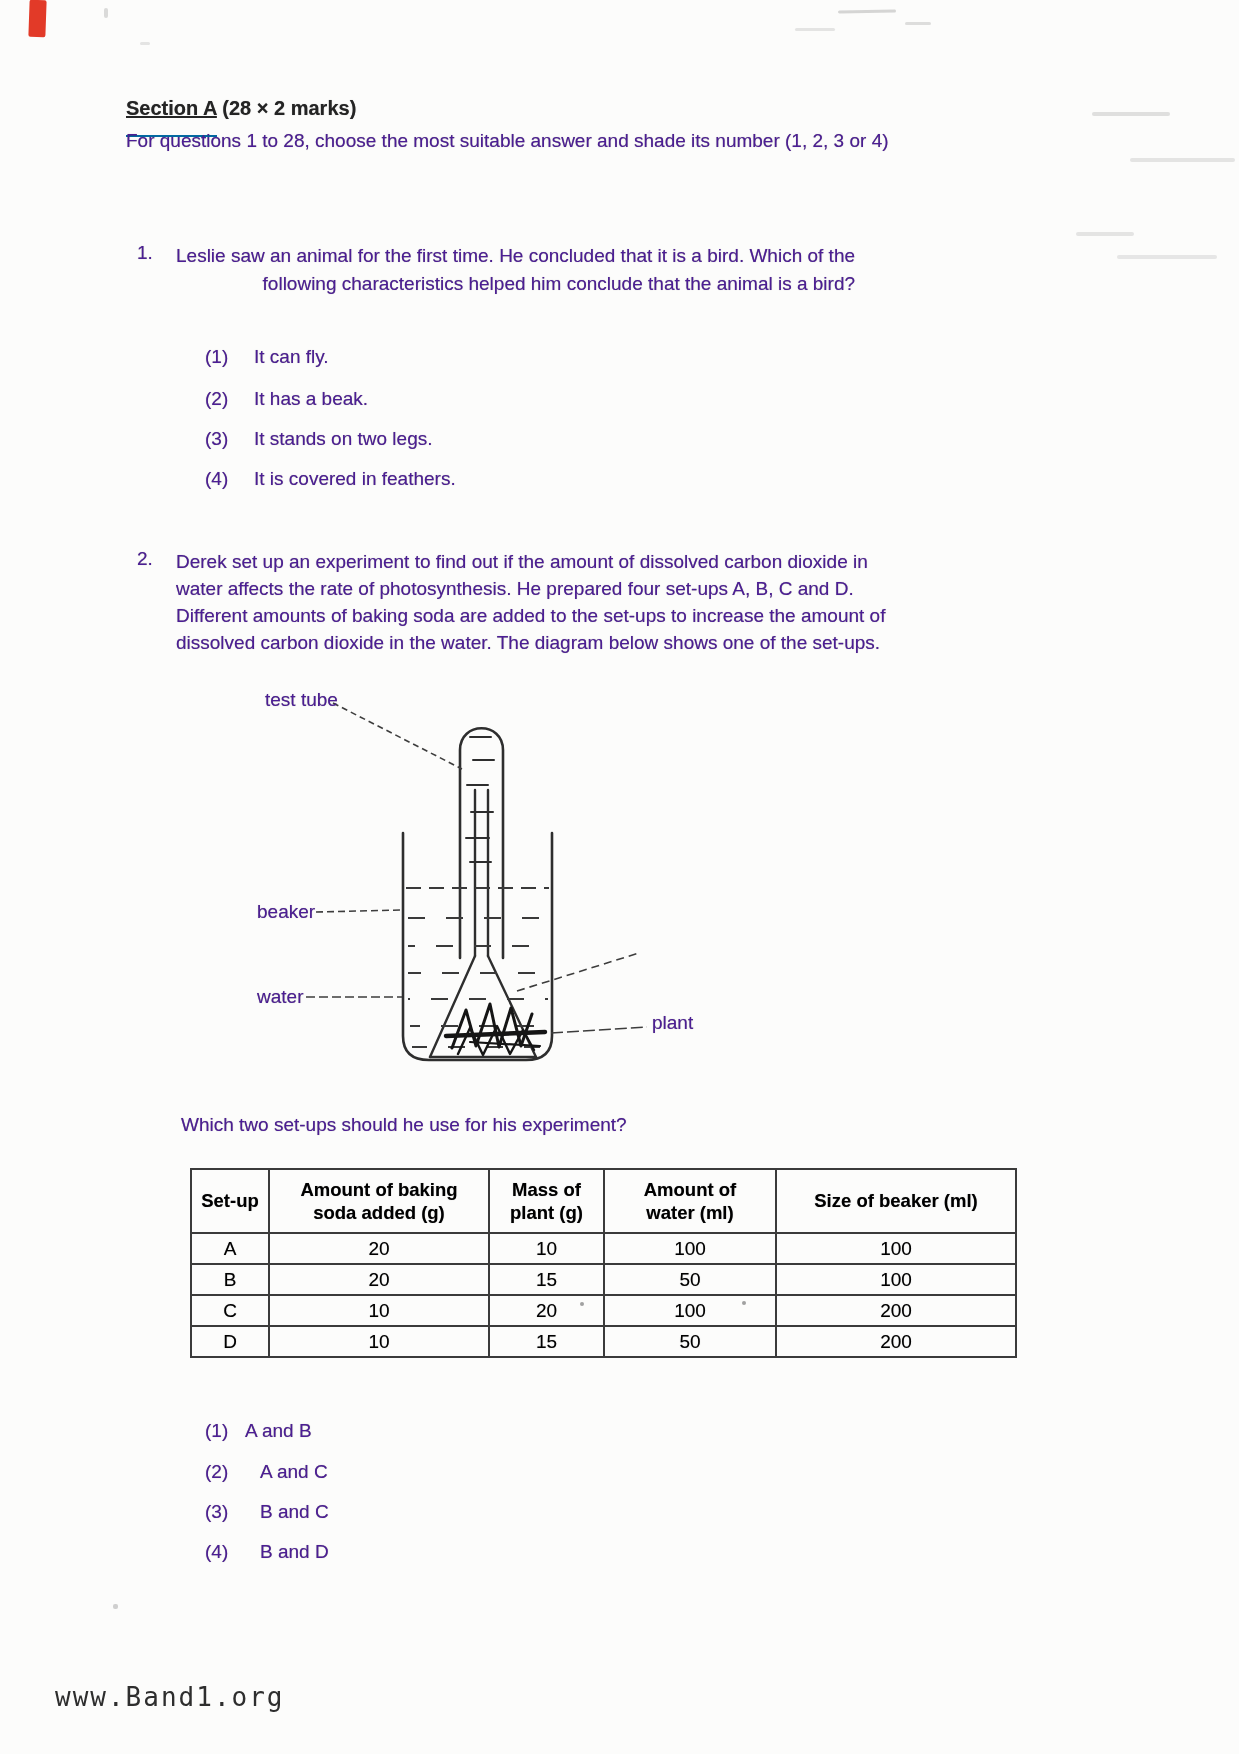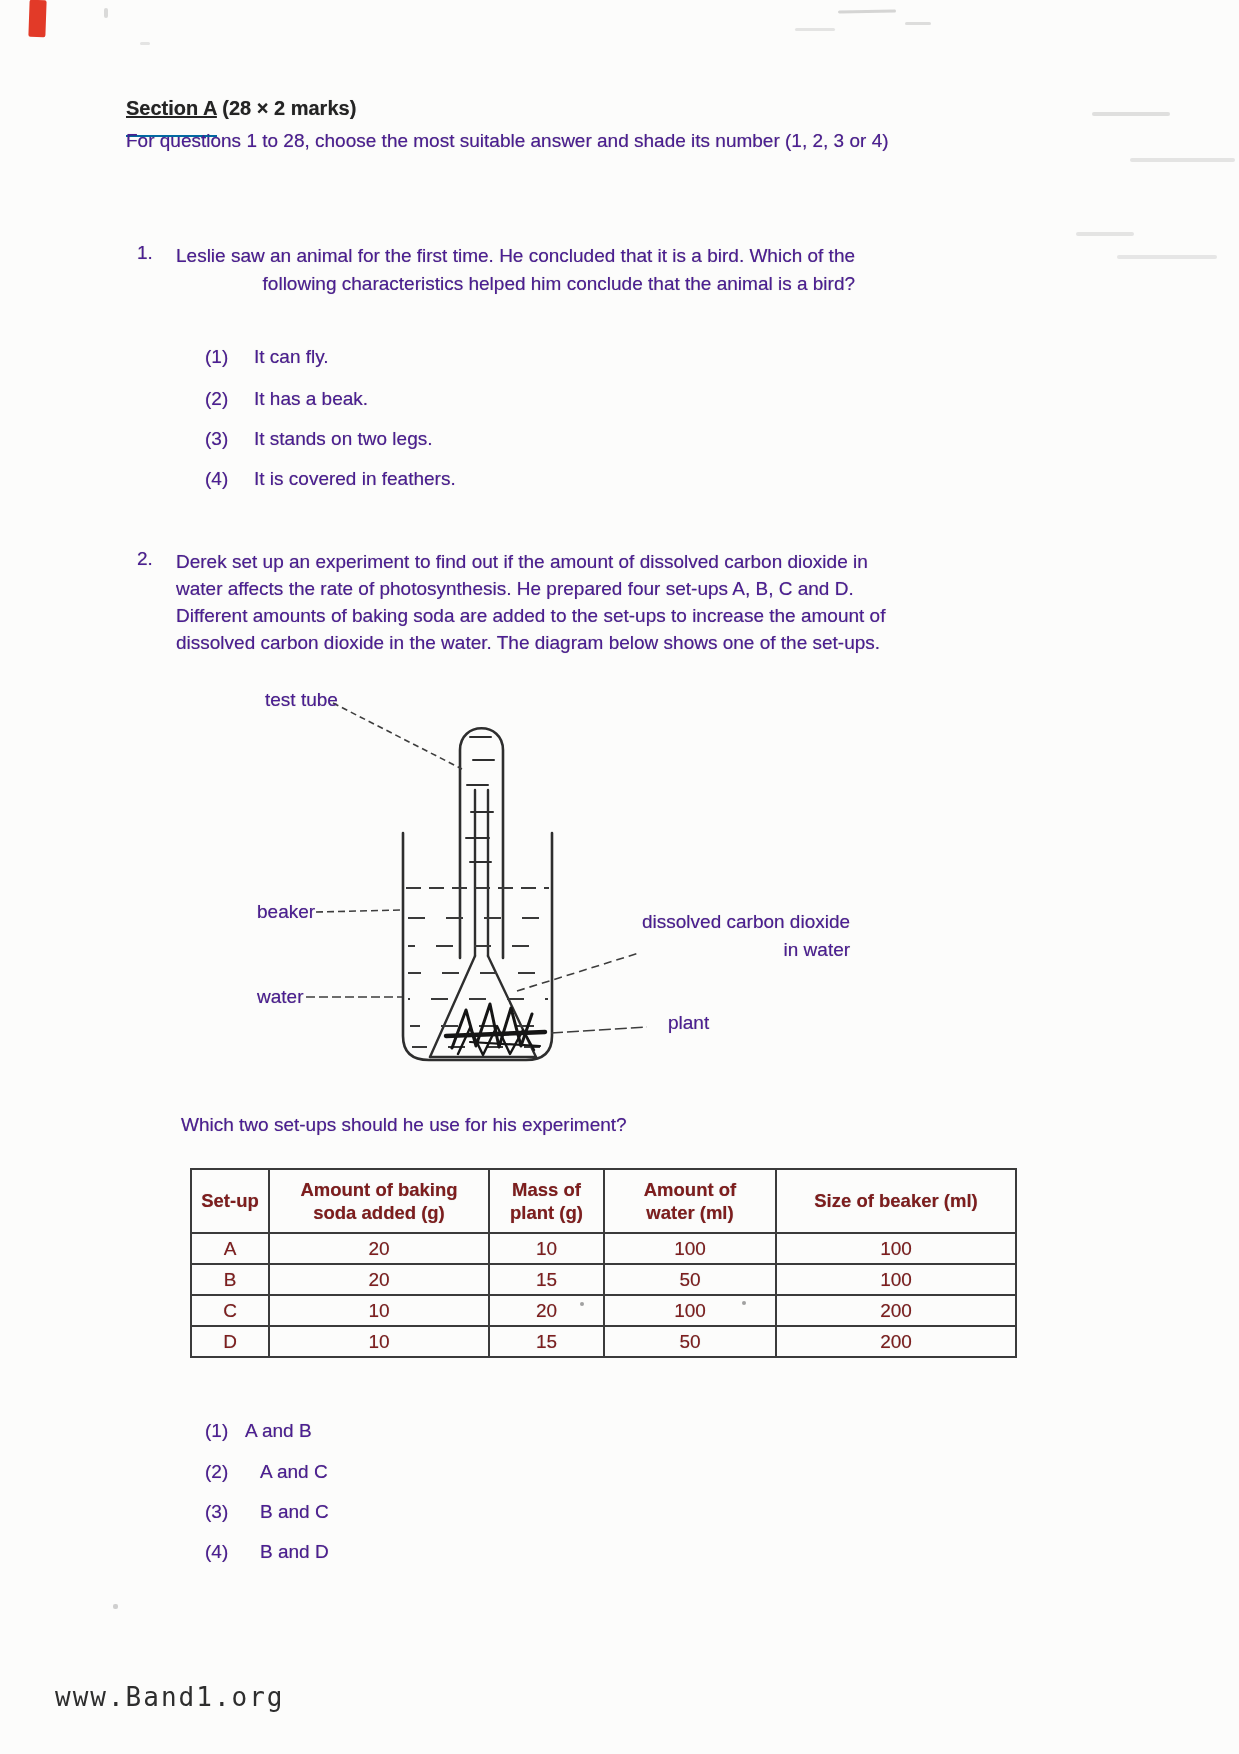--- a/index.html
+++ b/index.html
@@ -19,21 +19,21 @@
   }
   .lines div{line-height:27px;}
   .lines28 div{line-height:28px;text-align:right;}
   .heading{font-size:20px;font-weight:bold;color:#242424;}
   .heading .u{border-bottom:2px solid #0369a1;padding-bottom:16px;text-decoration:underline;}
   svg.diagram{position:absolute;left:0;top:0;pointer-events:none;}
   table.setup{
     position:absolute;left:190px;top:1168px;
     border-collapse:collapse;table-layout:fixed;
     font-family:"Liberation Sans",sans-serif;
-    color:#7f1d1d;
+    color:#000000;
     text-shadow:0 0 0.7px rgba(40,40,40,.5);
   }
   table.setup th, table.setup td{
     border:2px solid #3b3b3b;
     text-align:center;vertical-align:middle;
     padding:0 2px;
   }
   table.setup th{font-size:18.5px;font-weight:bold;height:62px;line-height:1.25;}
   table.setup td{font-size:19px;height:29px;}
   .watermark{
@@ -138,25 +138,21 @@
       <line x1="316" y1="912" x2="402" y2="910" stroke-dasharray="7 4"></line>
       <line x1="306" y1="997" x2="402" y2="997" stroke-dasharray="9 4"></line>
       <line x1="517" y1="991" x2="639" y2="953" stroke-dasharray="8 5"></line>
       <line x1="551" y1="1033" x2="647" y2="1027" stroke-dasharray="12 4"></line>
     </g>
   </svg>
 
   <div class="t" style="left:265px;top:689px;">test tube</div>
   <div class="t" style="left:257px;top:901px;">beaker</div>
   <div class="t" style="left:257px;top:986px;">water</div>
-  <div class="t lines28" style="left:642px;top:908px;">
-    <div>dissolved carbon dioxide</div>
-    <div>in water</div>
-  </div>
-  <div class="t" style="left:652px;top:1012px;margin-left:16px;">plant</div>
+  <div class="t" style="left:652px;top:1012px;">plant</div>
 
   <div class="t" style="left:181px;top:1114px;">Which two set-ups should he use for his experiment?</div>
 
   <table class="setup">
     <colgroup>
       <col style="width:78px">
         <col style="width:220px">
         <col style="width:115px">
         <col style="width:172px">
         <col style="width:240px">

